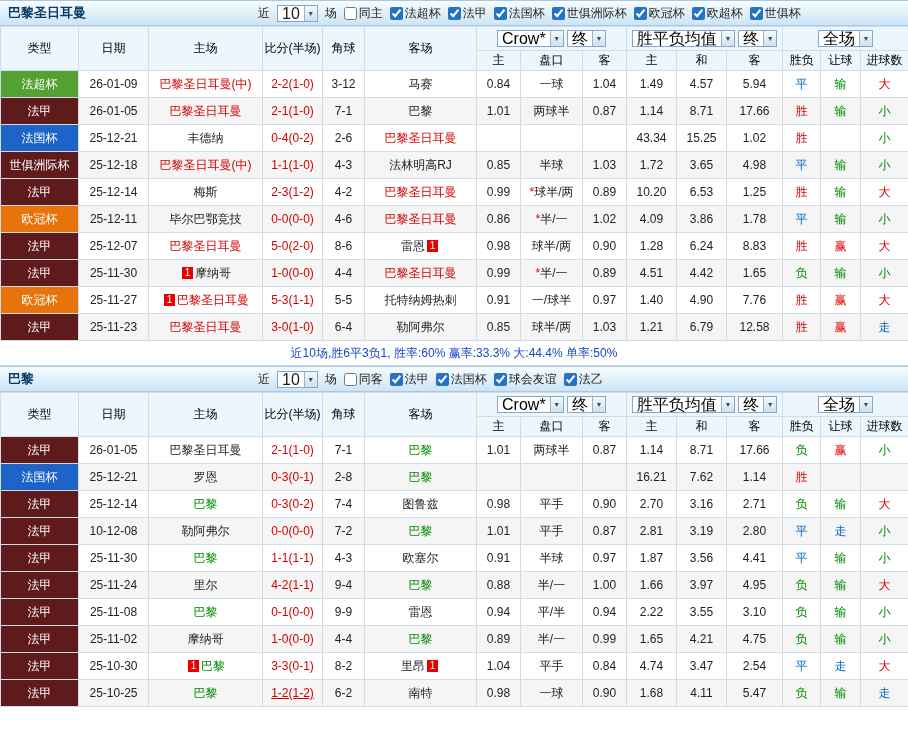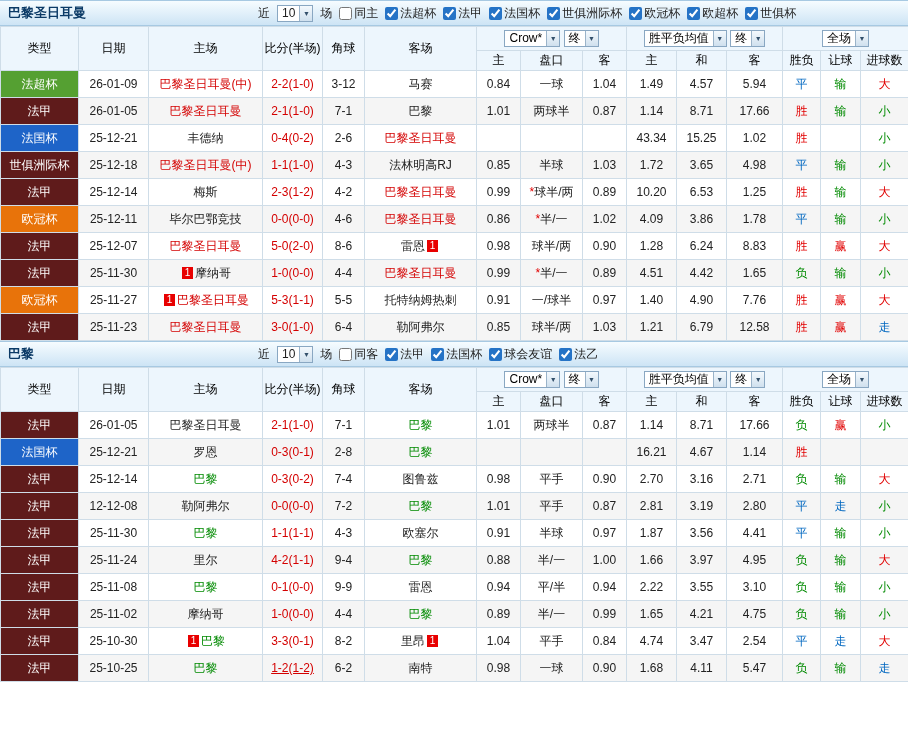--- a/index.html
+++ b/index.html
@@ -47,21 +47,21 @@
   .team-name { width:258px; padding-left:8px; font-weight:bold; color:#0b3a66; font-size:13px; }
   .filters { display:flex; align-items:center; gap:7px; }
   .filters .cb { display:inline-flex; align-items:center; gap:2px; cursor:pointer; }
   .filters input[type=checkbox] { width:13px; height:13px; margin:0; accent-color:#2573c6; }
 
   
   .select {
     display:inline-flex; align-items:stretch; height:17px;
     background:#fff; border:1px solid #89a7c2; cursor:pointer; vertical-align:middle;
   }
-  .select .sv { padding:0 4px; line-height:15px; font-size:12px; white-space:nowrap; }
+  .select .sv { padding:0 4px; line-height:15px; font-size:16px; white-space:nowrap; }
   .select .arr {
     width:13px; text-align:center; font-size:7px; line-height:15px; color:#33506b;
     background:linear-gradient(#f4f9fd,#cfe0ee); border-left:1px solid #9ab3c9;
   }
 
   
   table.stats { border-collapse:collapse; table-layout:fixed; width:908px; }
   table.stats th, table.stats td {
     border:1px solid #cfdde8; text-align:center; padding:0;
     overflow:hidden; white-space:nowrap; font-size:12px;
@@ -368,20 +368,21 @@
               <td>1.03</td>
               <td>1.21</td>
               <td>6.79</td>
               <td>12.58</td>
               <td style="color: rgb(225, 0, 0);">胜</td>
               <td style="color: rgb(225, 0, 0);">赢</td>
               <td style="color: rgb(0, 103, 192);">走</td>
             </tr>
           </tbody>
     </table>
+    <div class="summary" style="display: block;">近10场,胜6平3负1, 胜率:60% 赢率:33.3% 大:44.4% 单率:50%</div>
   </div>
 
   <div class="section">
     <div class="section-header">
       <span class="team-name">巴黎</span>
       <div class="filters">
         <span class="near-label">近</span>
         <span class="select">
           <span class="sv count-val">10</span>
           <span class="arr">▼</span>
@@ -498,21 +499,21 @@
               <td class="league" style="background: rgb(30, 100, 200);">法国杯</td>
               <td>25-12-21</td>
               <td><span>罗恩</span></td>
               <td style="color: rgb(212, 0, 0);">0-3(0-1)</td>
               <td>2-8</td>
               <td><span style="color: rgb(0, 138, 0);">巴黎</span></td>
               <td></td>
               <td></td>
               <td></td>
               <td>16.21</td>
-              <td>4.67</td>
+              <td>7.62</td>
               <td>1.14</td>
               <td style="color: rgb(225, 0, 0);">胜</td>
               <td></td>
               <td></td>
             </tr>
             <tr>
               <td class="league" style="background: rgb(95, 27, 27);">法甲</td>
               <td>25-12-14</td>
               <td><span style="color: rgb(0, 138, 0);">巴黎</span></td>
               <td style="color: rgb(212, 0, 0);">0-3(0-2)</td>
@@ -523,21 +524,21 @@
               <td>0.90</td>
               <td>2.70</td>
               <td>3.16</td>
               <td>2.71</td>
               <td style="color: rgb(0, 138, 0);">负</td>
               <td style="color: rgb(0, 138, 0);">输</td>
               <td style="color: rgb(225, 0, 0);">大</td>
             </tr>
             <tr>
               <td class="league" style="background: rgb(95, 27, 27);">法甲</td>
-              <td>12-12-08</td>
+              <td>10-12-08</td>
               <td><span>勒阿弗尔</span></td>
               <td style="color: rgb(212, 0, 0);">0-0(0-0)</td>
               <td>7-2</td>
               <td><span style="color: rgb(0, 138, 0);">巴黎</span></td>
               <td>1.01</td>
               <td>平手</td>
               <td>0.87</td>
               <td>2.81</td>
               <td>3.19</td>
               <td>2.80</td>

